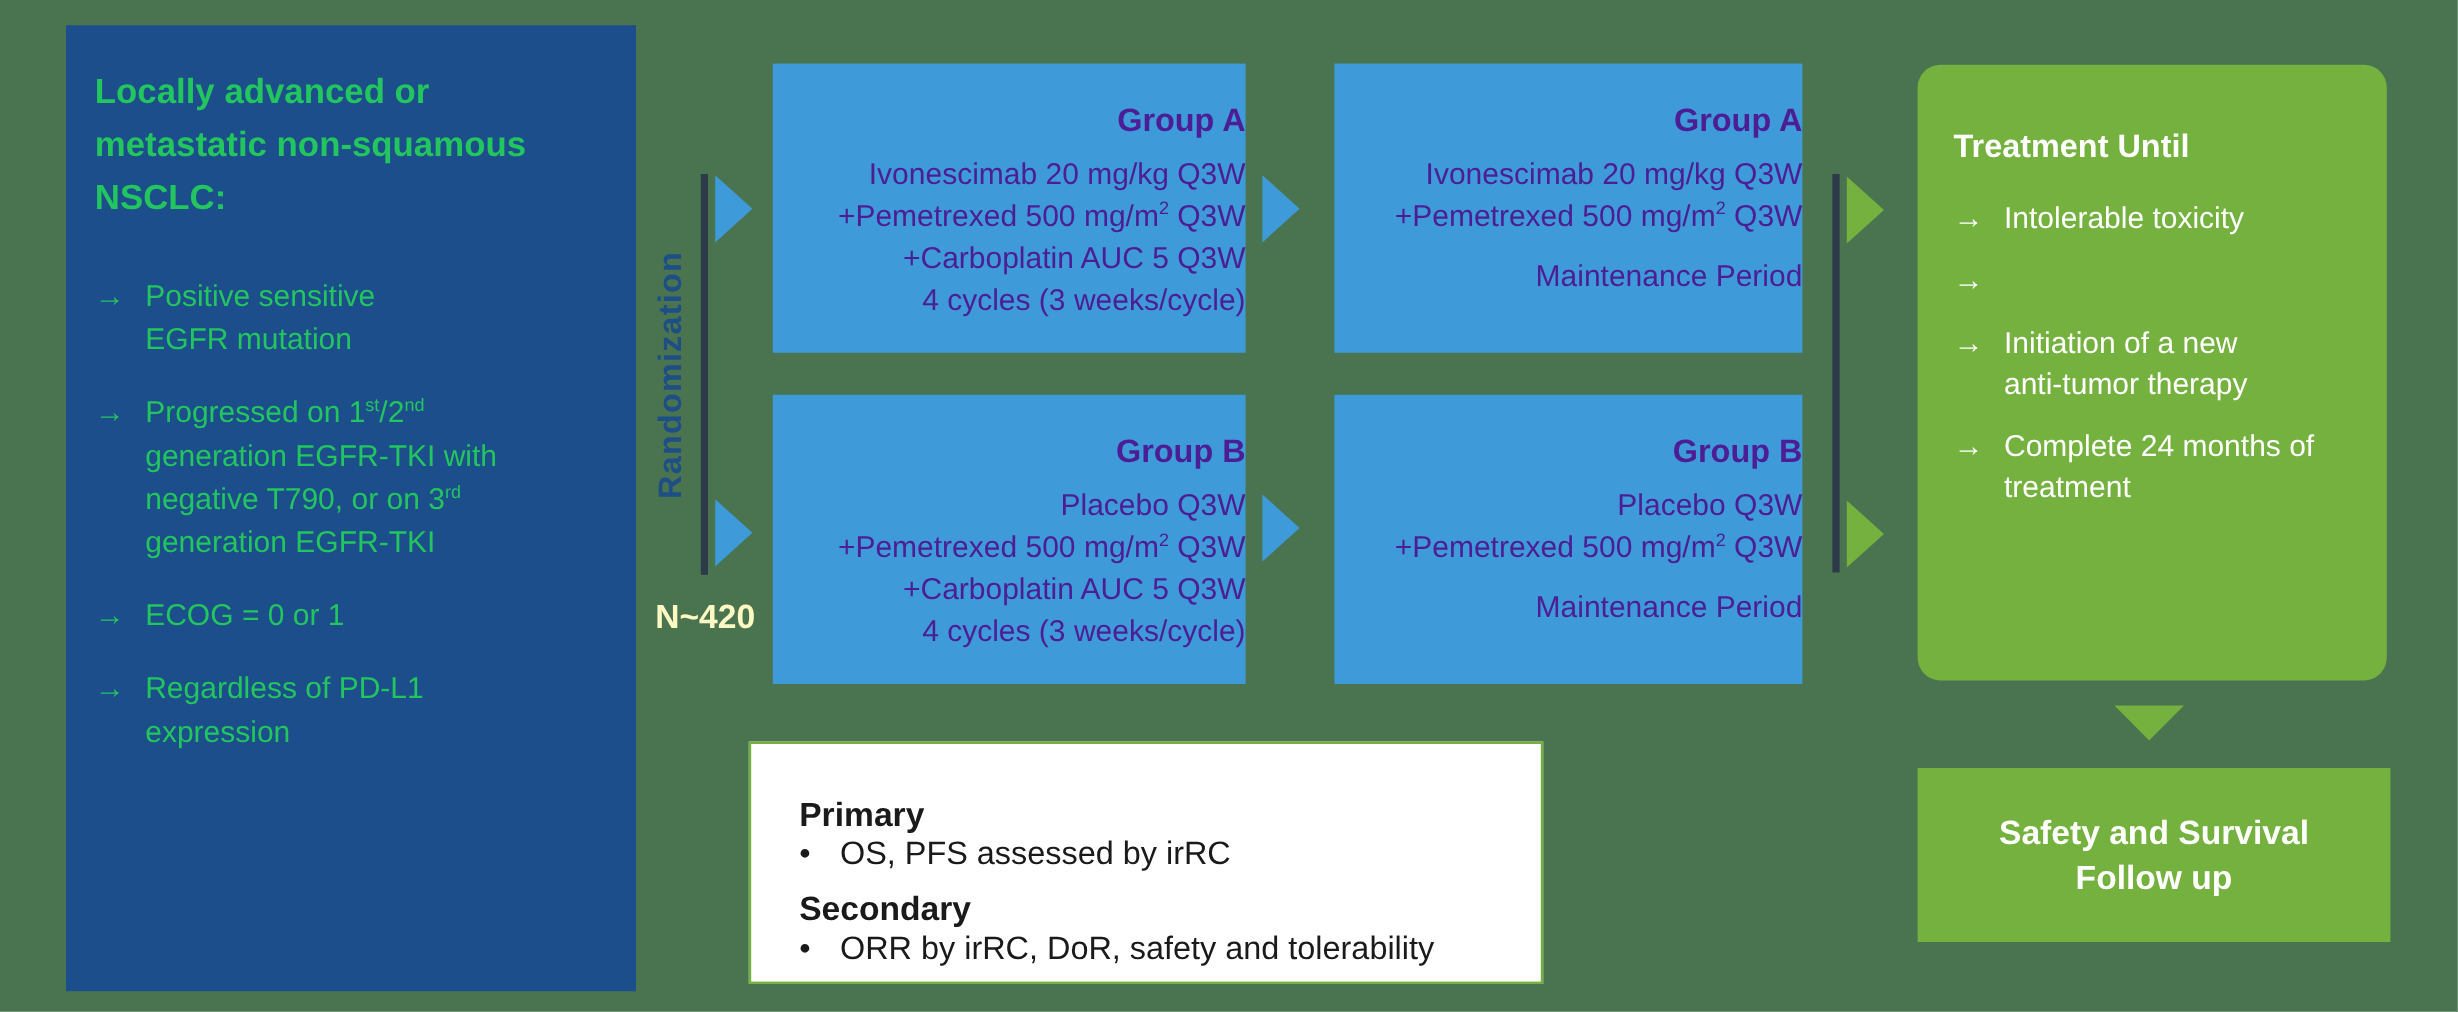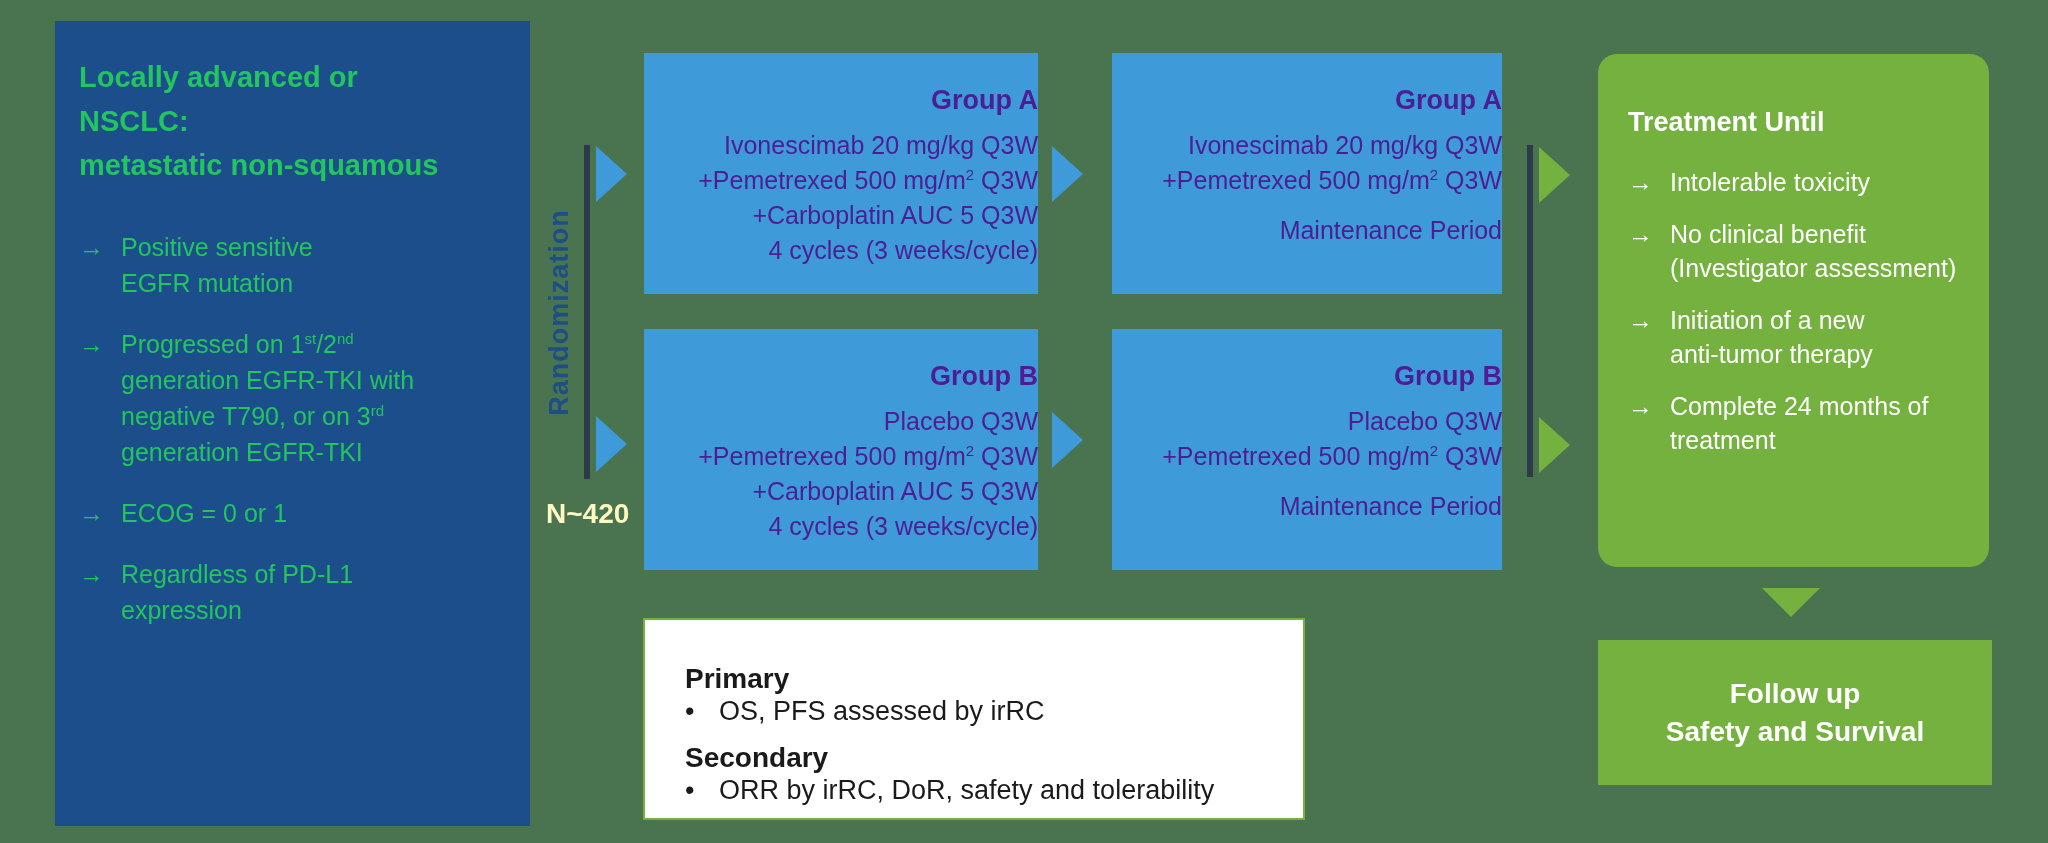--- a/index.html
+++ b/index.html
@@ -74,21 +74,21 @@
   .fu-box {
     left: 1598px; top: 640px; width: 394px; height: 145px;
     background: #74b13f; color: #fff;
     display: flex; align-items: center; justify-content: center; text-align: center;
     font-size: 28px; font-weight: 700; line-height: 38px;
   }
   .fu-tri { left: 1762px; top: 588px; }
 
   
   .ep-box {
-    left: 643px; top: 618px; width: 662px; height: 202px;
+    left: 624px; top: 618px; width: 662px; height: 202px;
     background: #ffffff; border: 2px solid #74b13f; box-sizing: border-box;
     padding: 42px 20px 0 40px; color: #1a1a1a;
   }
   .ep-tab {
     left: 655px; top: 589px; width: 170px; height: 51px;
     background: #74b13f; color: #fff; font-size: 27px; font-weight: 700;
     line-height: 51px; padding-left: 20px; box-sizing: border-box; z-index: 2;
   }
   .ep-section-label { font-size: 28px; font-weight: 700; line-height: 33px; }
   .ep-item { display: flex; font-size: 27px; line-height: 33px; }
@@ -96,22 +96,22 @@
   .ep-gap { height: 13px; }
 </style>
 </head>
 <body>
 
 <div class="canvas">
 
   <div class="abs elig-box">
     <div class="elig-title">
       <div>Locally advanced or</div>
+      <div>metastatic non-squamous</div>
       <div>NSCLC:</div>
-      <div>metastatic non-squamous</div>
     </div>
     <div class="bullet-row">
       <div class="arrow-col">→</div>
       <div class="bullet-lines">
         <div>Positive sensitive</div>
         <div>EGFR mutation</div>
       </div>
     </div>
     <div class="bullet-row">
       <div class="arrow-col">→</div>
@@ -183,46 +183,42 @@
   <div class="abs tu-box">
     <div class="tu-title">Treatment Until</div>
     <div class="bullet-row">
       <div class="arrow-col">→</div>
       <div class="bullet-lines">
         <div>Intolerable toxicity</div>
       </div>
     </div>
     <div class="bullet-row">
       <div class="arrow-col">→</div>
-      <div class="bullet-lines">
-        <div>No clinical benefit</div>
-        <div>(Investigator assessment)</div>
-      </div>
     </div>
     <div class="bullet-row">
       <div class="arrow-col">→</div>
       <div class="bullet-lines">
         <div>Initiation of a new</div>
         <div>anti-tumor therapy</div>
       </div>
     </div>
     <div class="bullet-row">
       <div class="arrow-col">→</div>
       <div class="bullet-lines">
         <div>Complete 24 months of</div>
         <div>treatment</div>
       </div>
     </div>
   </div>
 
   <div class="abs tri-down fu-tri"></div>
   <div class="abs fu-box">
     <div>
+      <div>Safety and Survival</div>
       <div>Follow up</div>
-      <div>Safety and Survival</div>
     </div>
   </div>
 
   <div class="abs ep-box">
     <div class="ep-section-label">Primary</div>
     <div class="ep-item">
       <div class="dot-col">•</div>
       <div>OS, PFS assessed by irRC</div>
     </div>
     <div class="ep-gap"></div>

